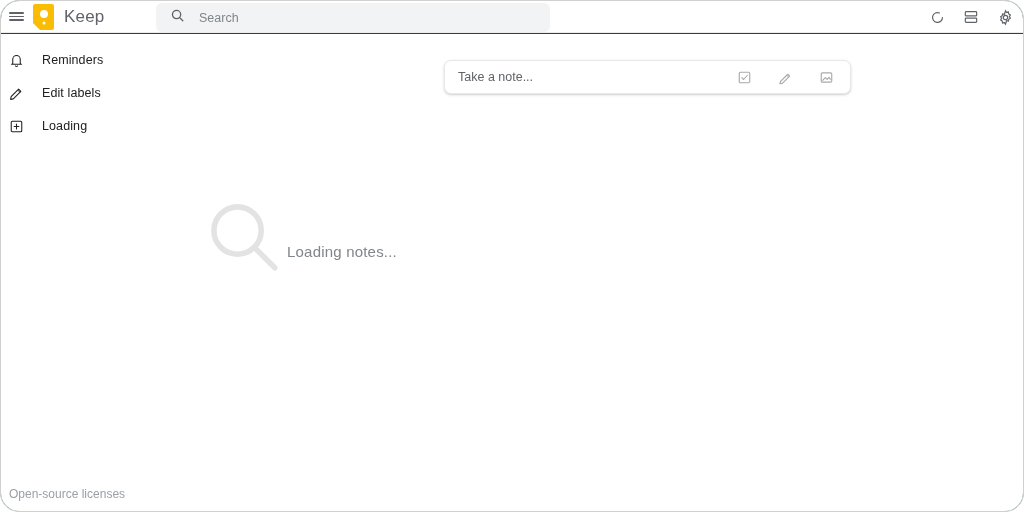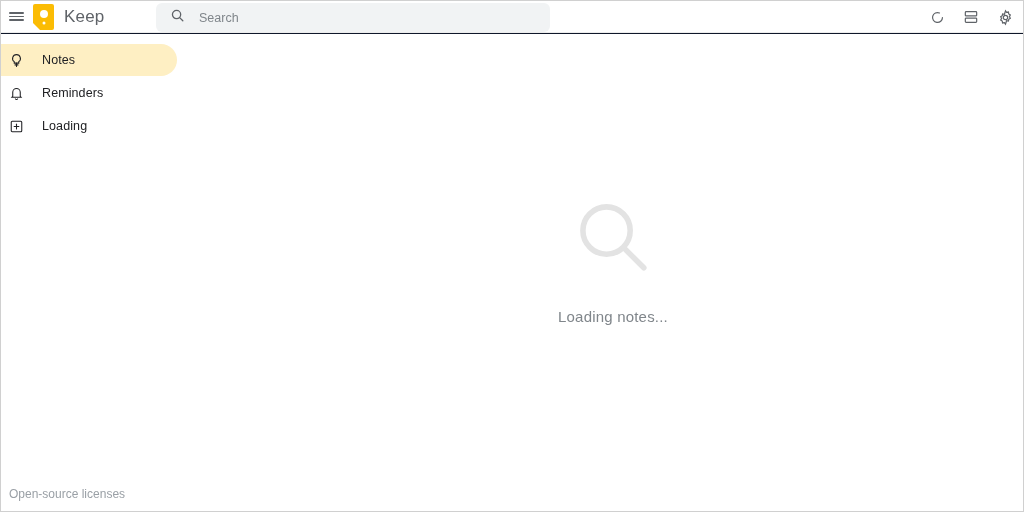--- a/index.html
+++ b/index.html
@@ -9,23 +9,23 @@
     height: 512px;
     background: #ffffff;
     font-family: "Liberation Sans", sans-serif;
     overflow: hidden;
   }
 
   .window {
     position: relative;
     width: 1024px;
     height: 512px;
-    background: #0f172a;
+    background: #14532d;
     border: 1px solid #d0d0d0;
-    border-radius: 0;
+    border-radius: 19px;
     overflow: hidden;
   }
 
   
   .header {
     position: absolute;
     top: 0; left: 0;
     width: 1024px;
     height: 32px;
     background: #ffffff;
@@ -197,21 +197,21 @@
     display: flex; align-items: center; justify-content: center;
     cursor: pointer;
     opacity: 0.55;
   }
 
   .empty-state {
     position: absolute;
     left: 0; right: 0;
     top: 160px;
     display: flex;
-    flex-direction: column;
+    flex-direction: row;
     align-items: center;
   }
   .empty-icon { margin-bottom: 24px; }
   .empty-text {
     font-size: 15px;
     color: #80868b;
     letter-spacing: 0.2px;
   }
 
   .licenses {
@@ -269,57 +269,80 @@
         <svg width="17" height="17" viewBox="0 0 24 24" fill="none" stroke="#5f6368" stroke-width="1.7">
           <circle cx="12" cy="12" r="3.1"></circle>
           <path d="M12 2.6l1.5 2.2 2.6-.5.5 2.6 2.2 1.5-1.3 2.3 1.3 2.3-2.2 1.5-.5 2.6-2.6-.5L12 21.4l-1.5-2.2-2.6.5-.5-2.6-2.2-1.5 1.3-2.3-1.3-2.3 2.2-1.5.5-2.6 2.6.5z"></path>
         </svg>
       </div>
     </div>
   </div>
 
   <div class="sidebar">
 
-    <div class="nav-item active">
-      <span class="nav-icon">
-        <svg width="15" height="15" viewBox="0 0 24 24" fill="none" stroke="#202124" stroke-width="1.7" stroke-linecap="round">
-          <path d="M12 2.6a6.2 6.2 0 0 0-3.6 11.3v2.3h7.2v-2.3A6.2 6.2 0 0 0 12 2.6z"></path>
-          <line x1="9.6" y1="19" x2="14.4" y2="19"></line>
-          <line x1="12" y1="16.2" x2="12" y2="21.4"></line>
-        </svg>
-      </span>
-      <span class="nav-label">Notes</span>
-    </div>
 
     <div class="nav-item">
       <span class="nav-icon">
         <svg width="15" height="15" viewBox="0 0 24 24" fill="none" stroke="#202124" stroke-width="1.7" stroke-linecap="round">
           <path d="M18 16.5V10a6 6 0 1 0-12 0v6.5l-1.4 1.6h14.8z"></path>
           <path d="M10.2 20.6a2 2 0 0 0 3.6 0"></path>
         </svg>
       </span>
       <span class="nav-label">Reminders</span>
     </div>
 
+    <div class="nav-item">
+      <span class="nav-icon">
+        <svg width="15" height="15" viewBox="0 0 24 24" fill="none" stroke="#202124" stroke-width="1.7" stroke-linejoin="round">
+          <path d="M3.4 17.1l12-12 3.5 3.5-12 12-4.3.8z"></path>
+          <line x1="14" y1="6.5" x2="17.5" y2="10" stroke-width="1.5"></line>
+        </svg>
+      </span>
+      <span class="nav-label">Edit labels</span>
+    </div>
 
     <div class="nav-item">
       <span class="nav-icon">
         <svg width="15" height="15" viewBox="0 0 24 24" fill="none" stroke="#202124" stroke-width="1.7" stroke-linecap="round">
           <rect x="3.6" y="3.6" width="16.8" height="16.8" rx="1.6"></rect>
           <line x1="12" y1="8.2" x2="12" y2="15.8"></line>
           <line x1="8.2" y1="12" x2="15.8" y2="12"></line>
         </svg>
       </span>
       <span class="nav-label">Loading</span>
     </div>
 
   </div>
 
   <div class="main">
 
+    <div class="take-note">
+      <span class="take-note-placeholder">Take a note...</span>
+
+      <div class="note-actions">
+        <span class="note-icon">
+          <svg width="15" height="15" viewBox="0 0 24 24" fill="none" stroke="#5f6368" stroke-width="1.8" stroke-linecap="round" stroke-linejoin="round">
+            <rect x="3.6" y="3.6" width="16.8" height="16.8" rx="2"></rect>
+            <polyline points="7.6,12.2 10.6,15.2 16.6,8.4"></polyline>
+          </svg>
+        </span>
+        <span class="note-icon">
+          <svg width="15" height="15" viewBox="0 0 24 24" fill="none" stroke="#5f6368" stroke-width="1.8" stroke-linejoin="round">
+            <path d="M4 18.4l11.6-11.6 3 3L7 21.4l-4 .6z"></path>
+            <path d="M14 8.4l3 3" stroke-width="1.5"></path>
+          </svg>
+        </span>
+        <span class="note-icon">
+          <svg width="15" height="15" viewBox="0 0 24 24" fill="none" stroke="#5f6368" stroke-width="1.8" stroke-linejoin="round">
+            <rect x="3.6" y="4.6" width="16.8" height="14.8" rx="2"></rect>
+            <polyline points="5.6,17 10,12.2 13,15 16,11.8 18.6,15.6"></polyline>
+          </svg>
+        </span>
+      </div>
+    </div>
 
     <div class="empty-state">
       <span class="empty-icon">
         <svg width="86" height="86" viewBox="0 0 24 24" fill="none" stroke="#e3e3e3" stroke-width="1.55" stroke-linecap="round">
           <circle cx="10.2" cy="10.2" r="6.6"></circle>
           <line x1="15.1" y1="15.1" x2="20.6" y2="20.6"></line>
         </svg>
       </span>
       <span class="empty-text">Loading notes...</span>
     </div>

